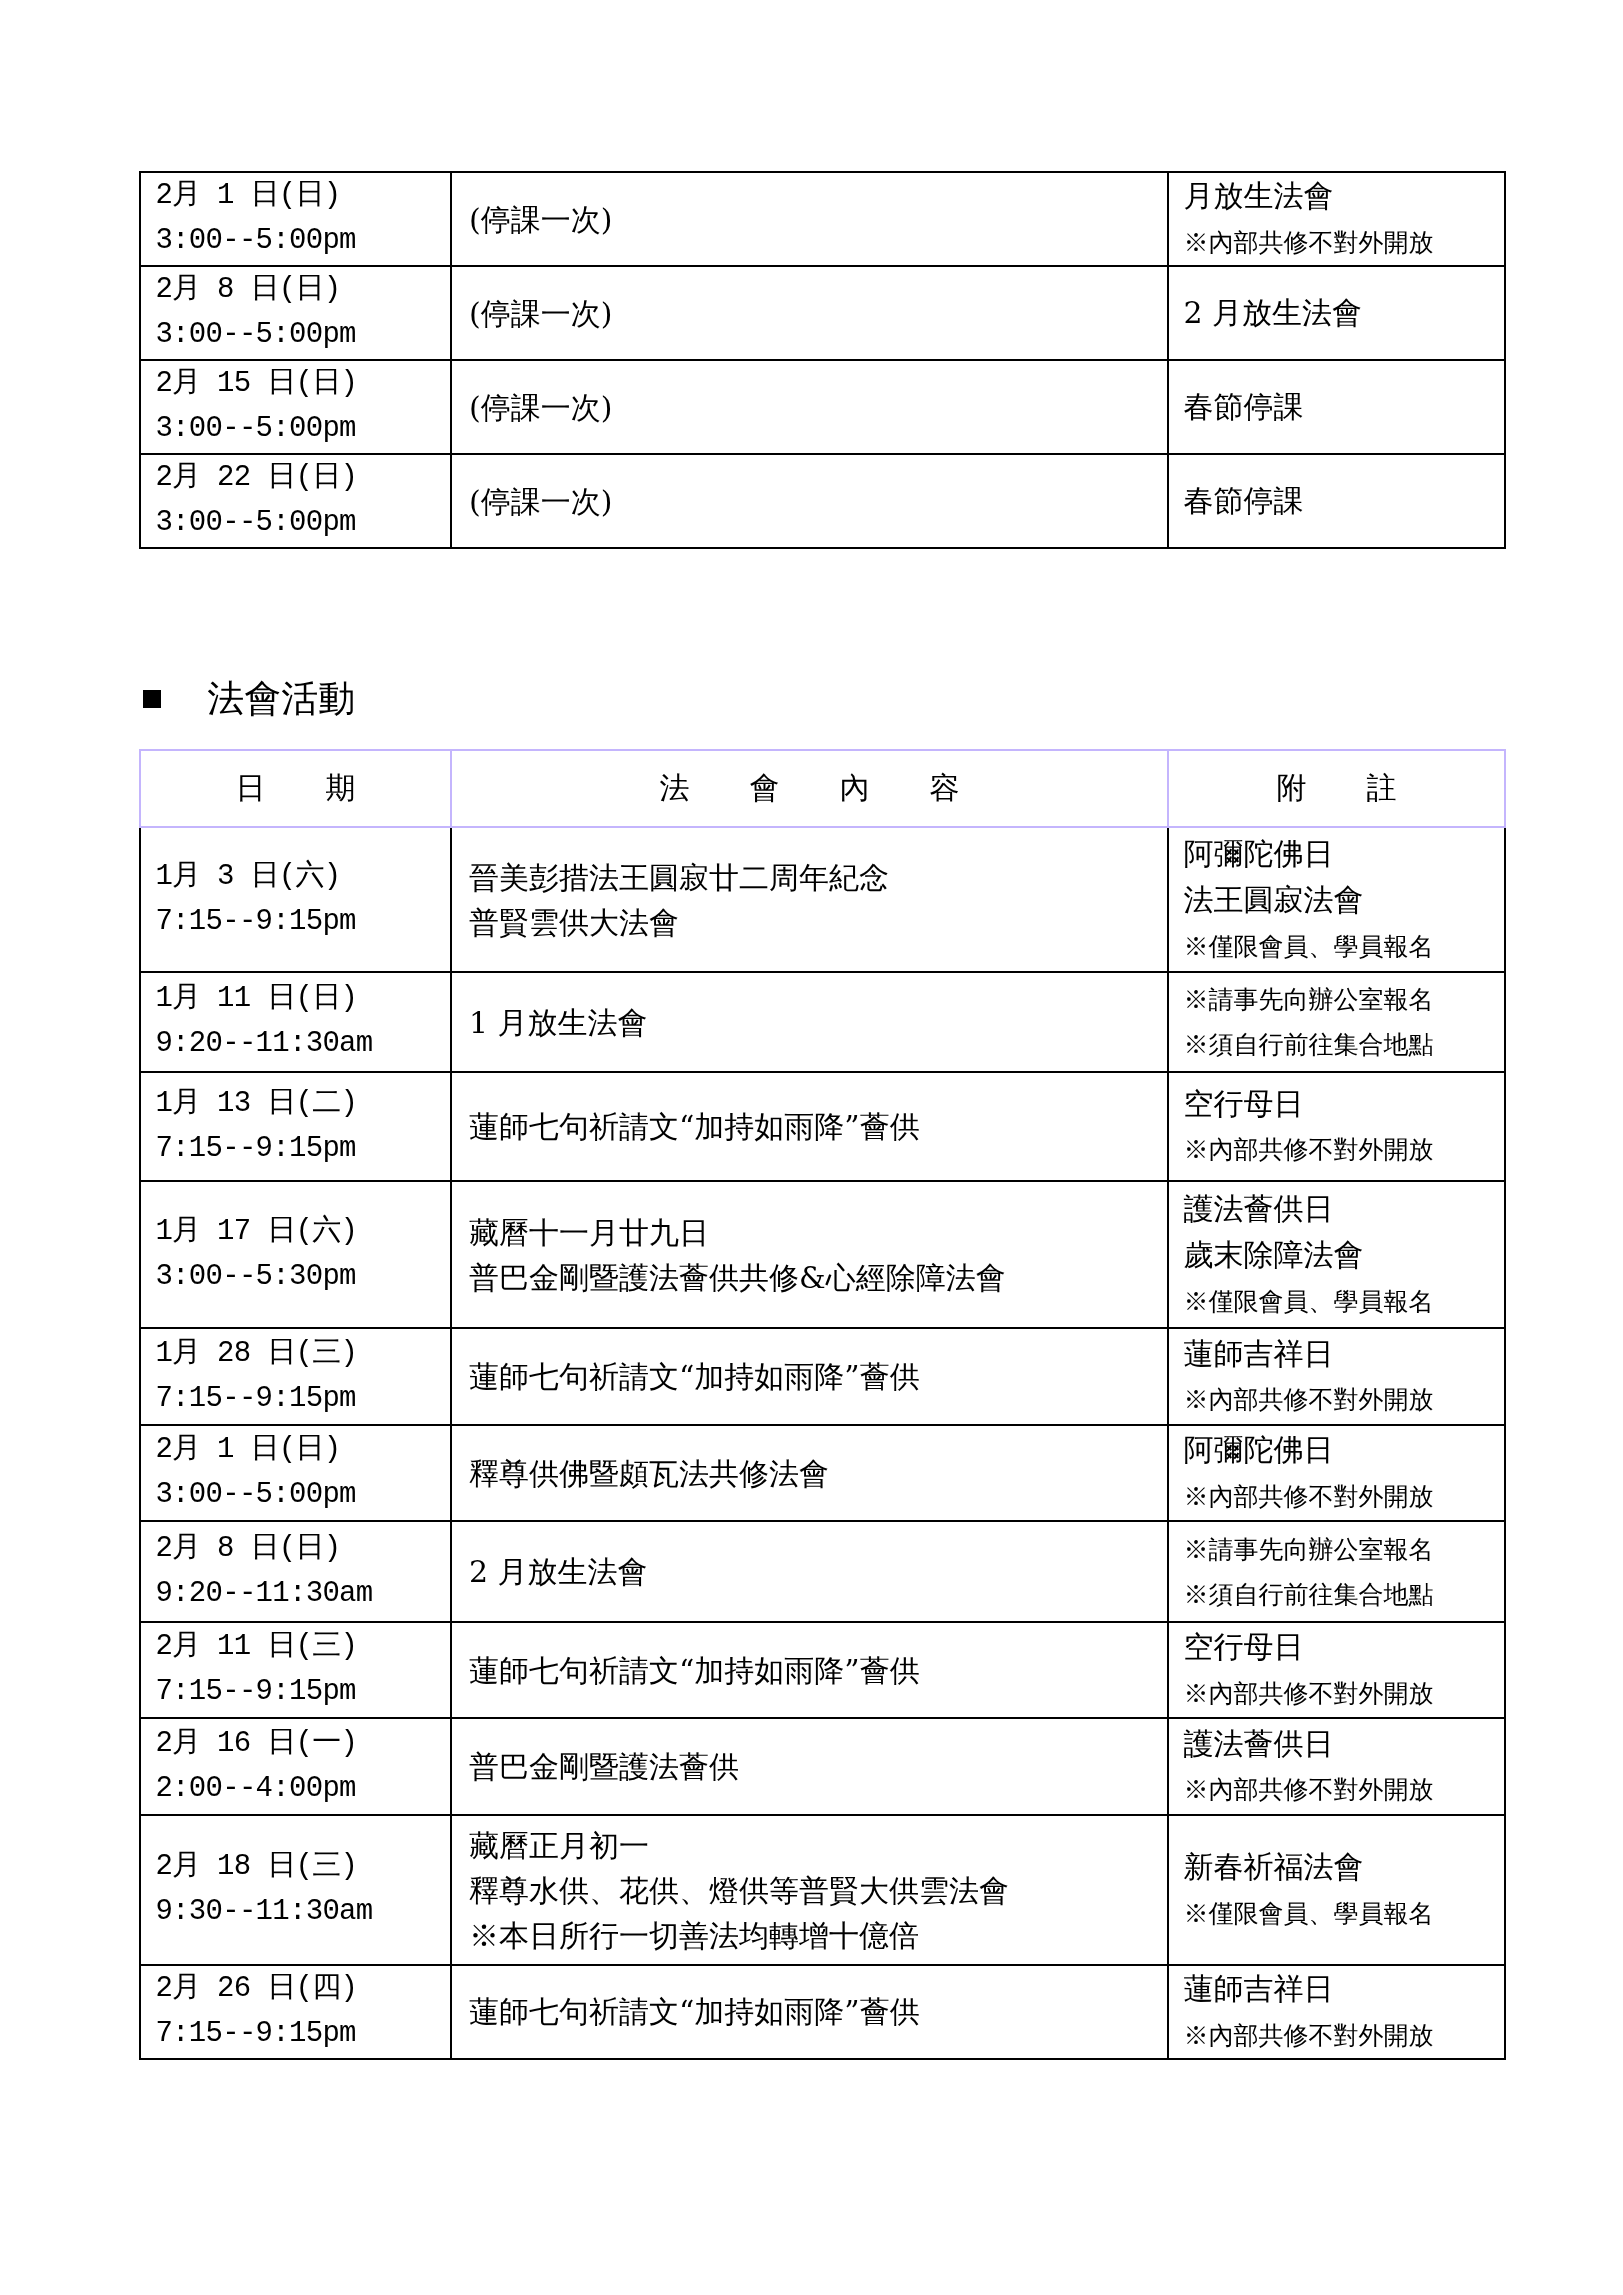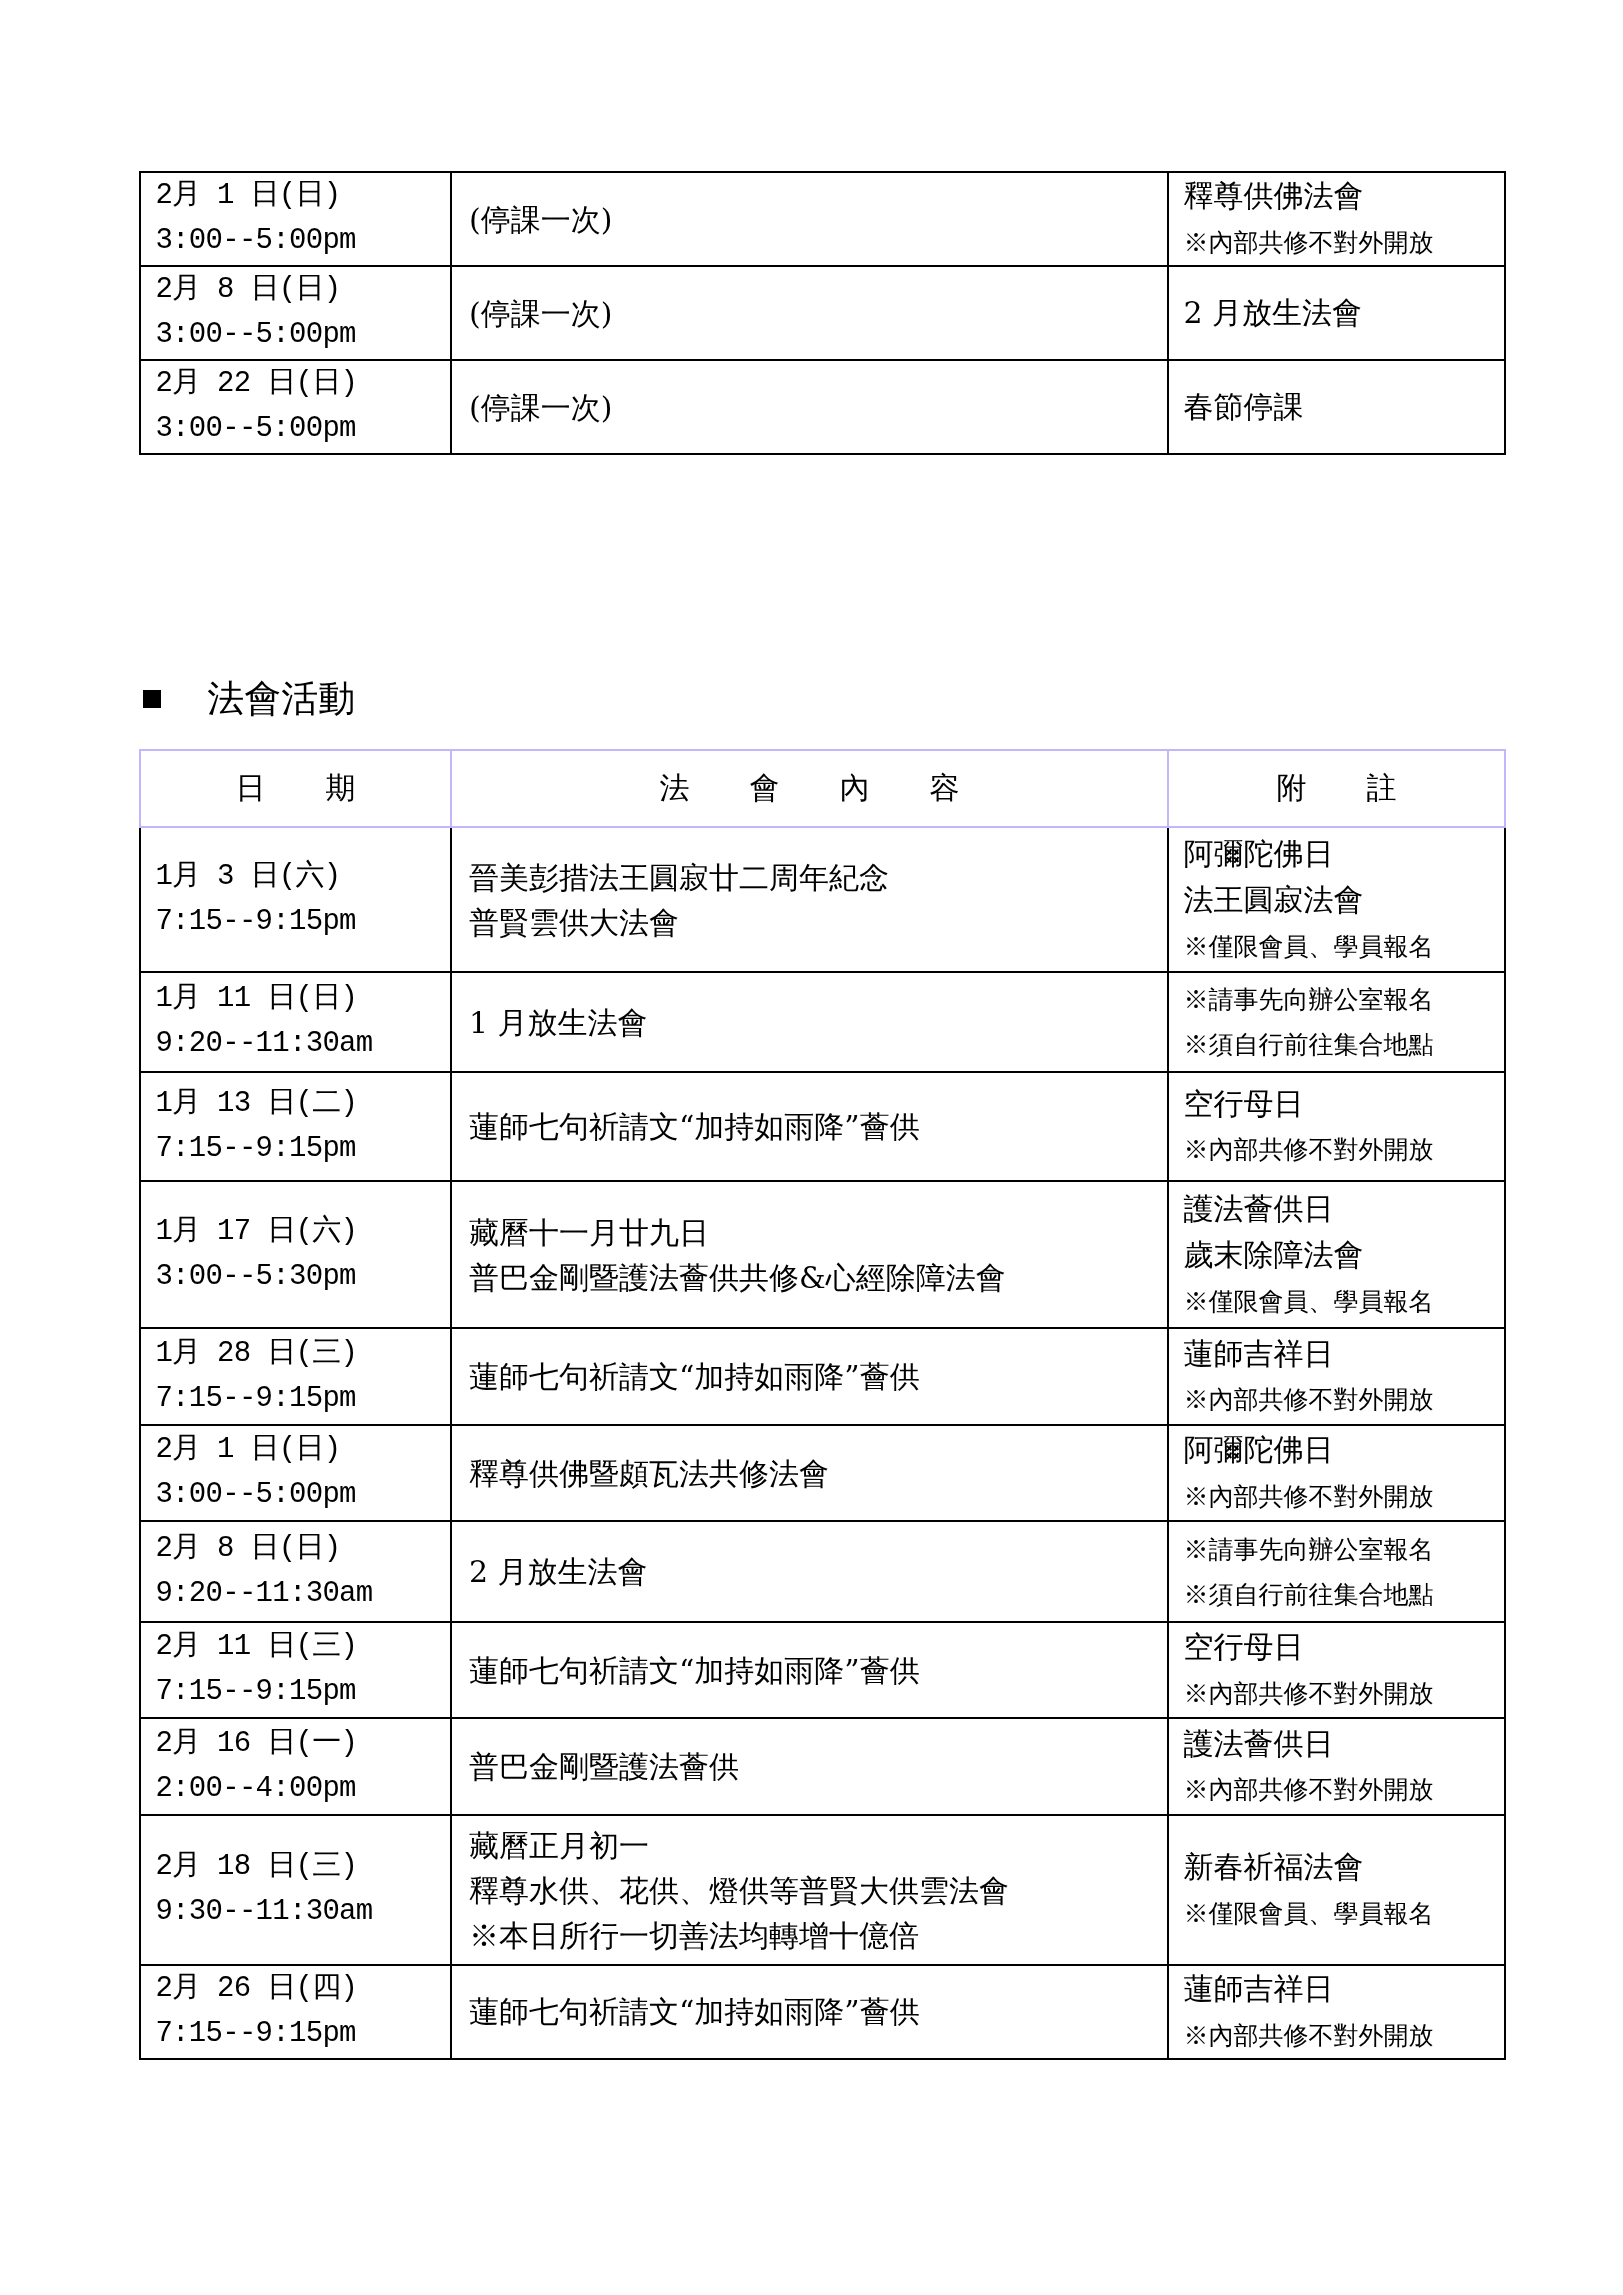--- a/index.html
+++ b/index.html
@@ -30,33 +30,44 @@
     </colgroup>
   <tbody id="t1-body">
       <tr style="height: 94px;">
         <td class="date">
       <span class="line">2月  1 日(日)</span>
       <span class="line">3:00--5:00pm</span>
         </td>
     <td class="content">
       <span>(停課一次)</span></td>
     <td class="note">
-      <span class="big">釋尊供佛法會</span>
+      <span class="big">月放生法會</span>
       <span class="small">※內部共修不對外開放</span>
         </td>
       </tr>
       <tr style="height: 94px;">
         <td class="date">
       <span class="line">2月  8 日(日)</span>
       <span class="line">3:00--5:00pm</span>
         </td>
     <td class="content">
       <span>(停課一次)</span></td>
     <td class="note">
       <span class="big">2 月放生法會</span>
+      </td>
+      </tr>
+      <tr style="height: 94px;">
+        <td class="date">
+      <span class="line">2月 15 日(日)</span>
+      <span class="line">3:00--5:00pm</span>
+        </td>
+    <td class="content">
+      <span>(停課一次)</span></td>
+    <td class="note">
+      <span class="big">春節停課</span>
       </td>
       </tr>
       <tr style="height: 94px;">
         <td class="date">
       <span class="line">2月 22 日(日)</span>
       <span class="line">3:00--5:00pm</span>
         </td>
     <td class="content">
       <span>(停課一次)</span></td>
     <td class="note">

